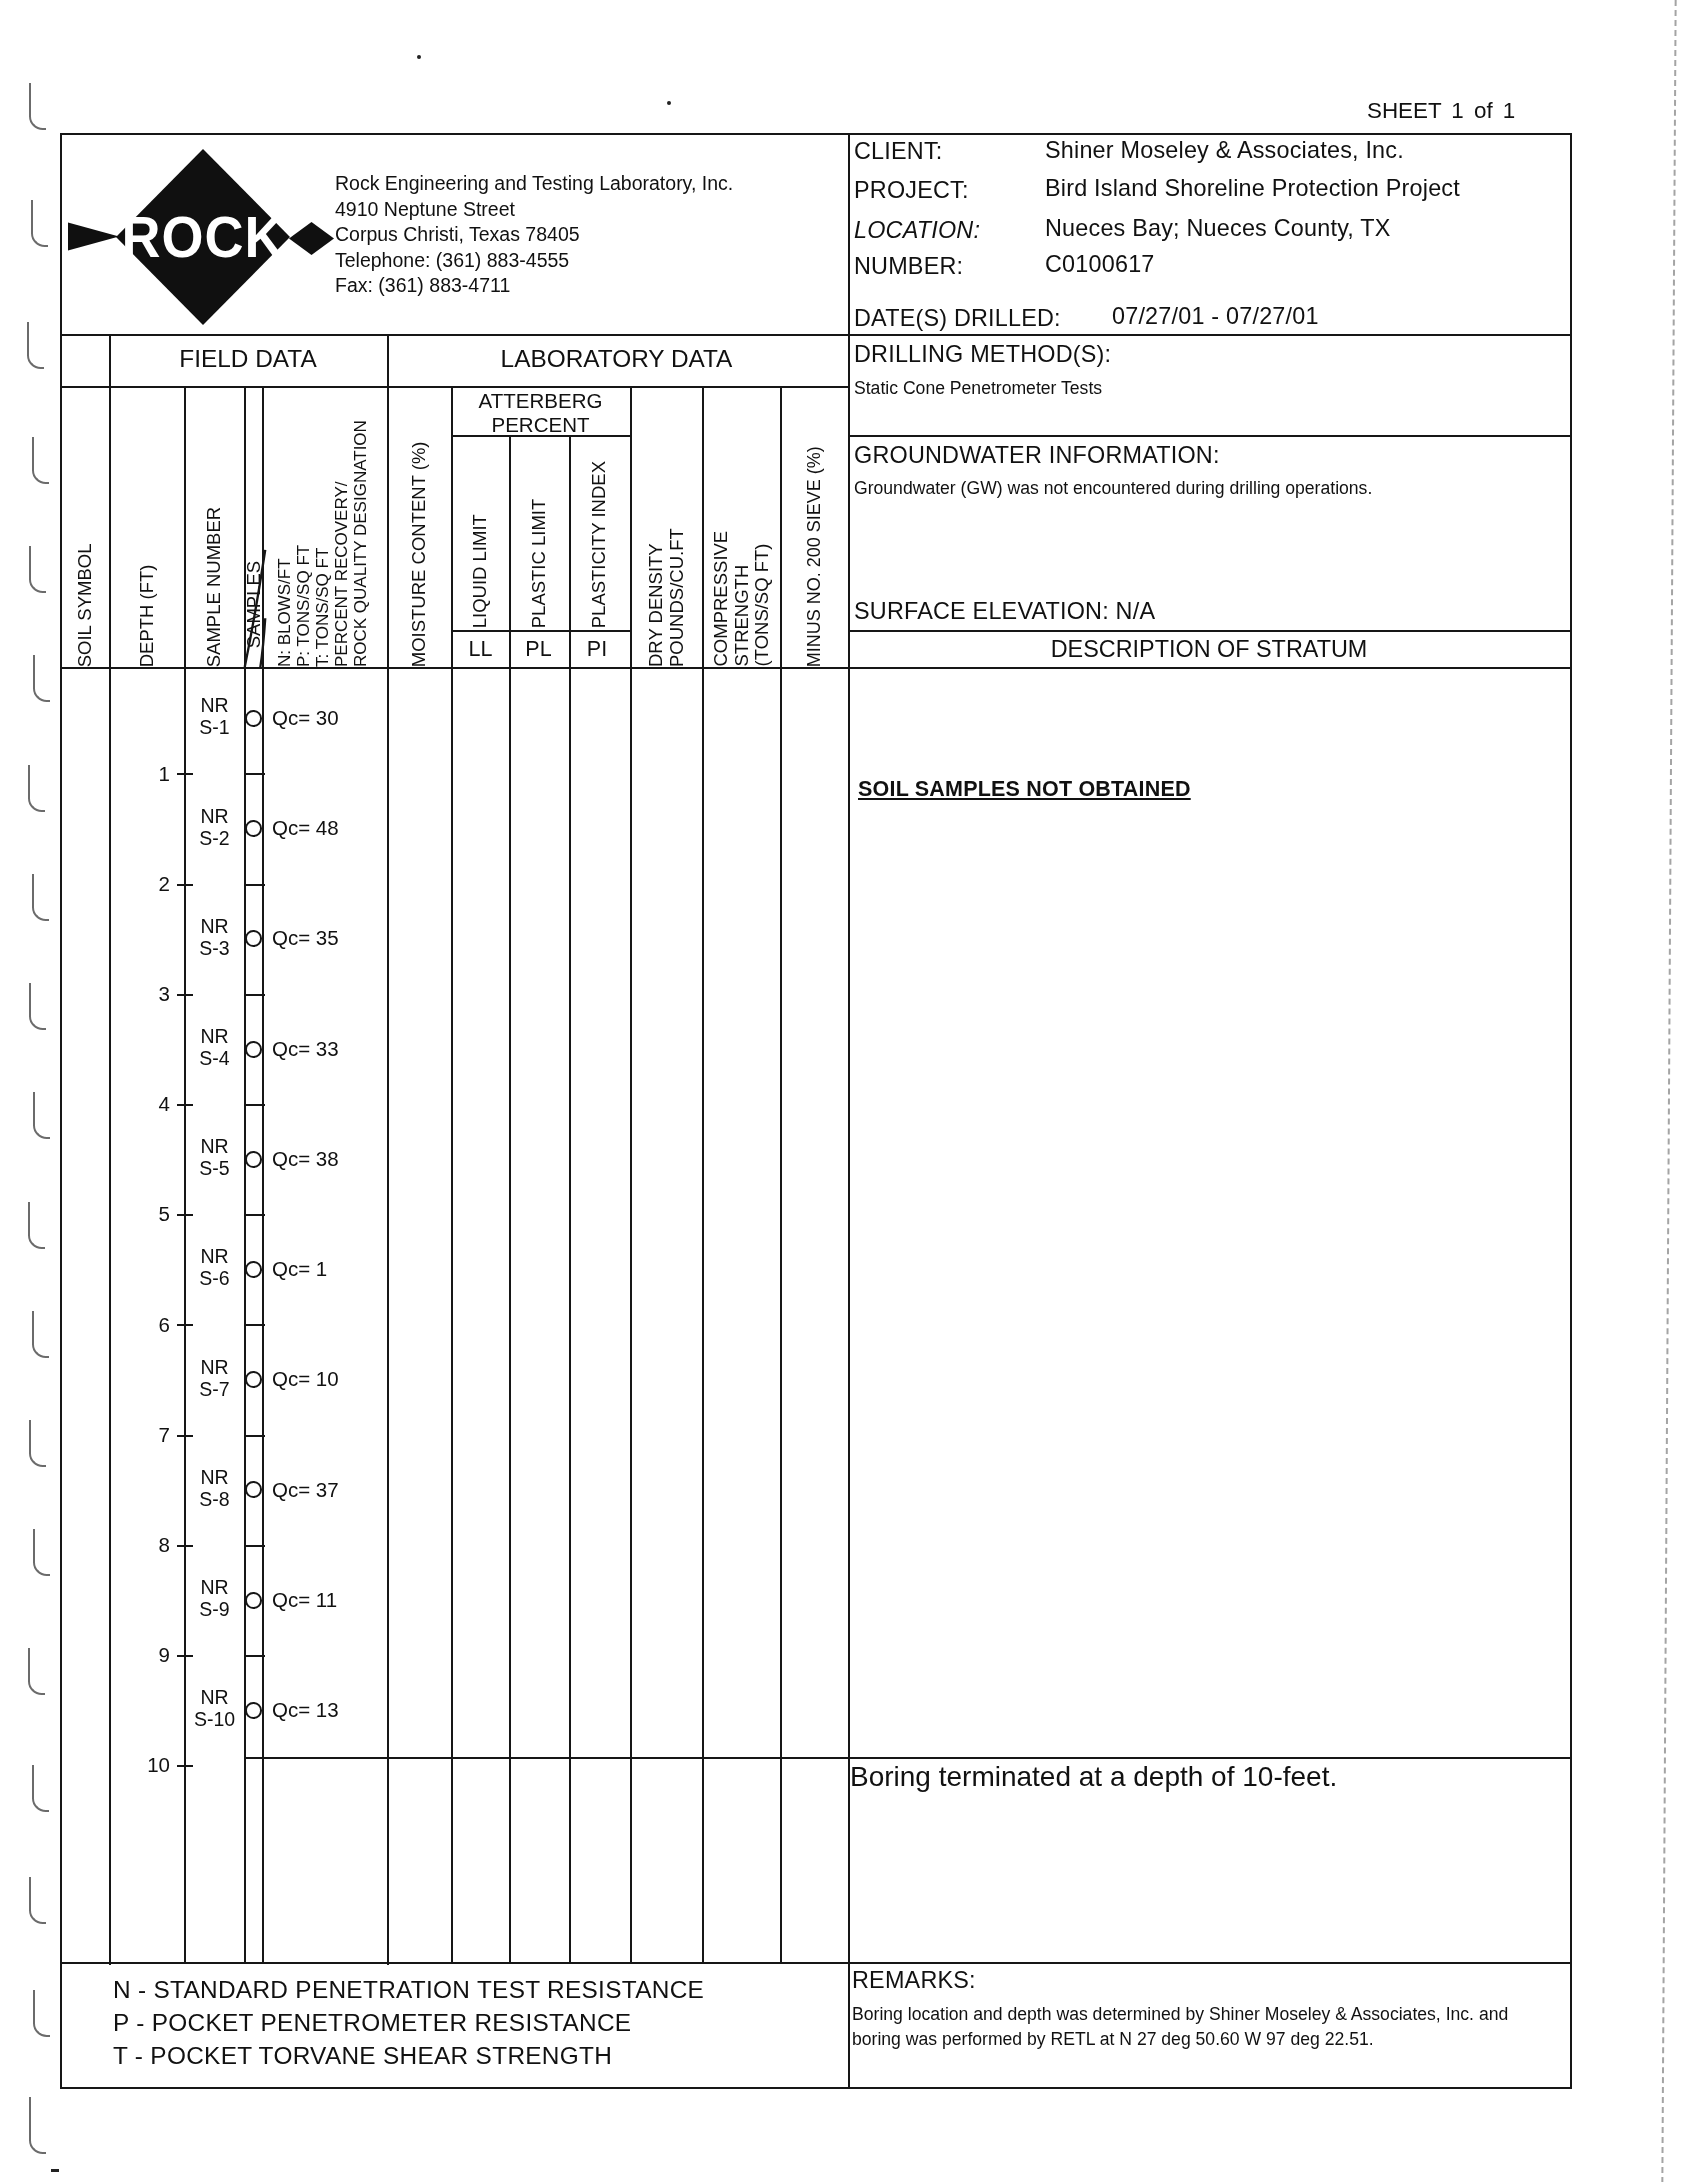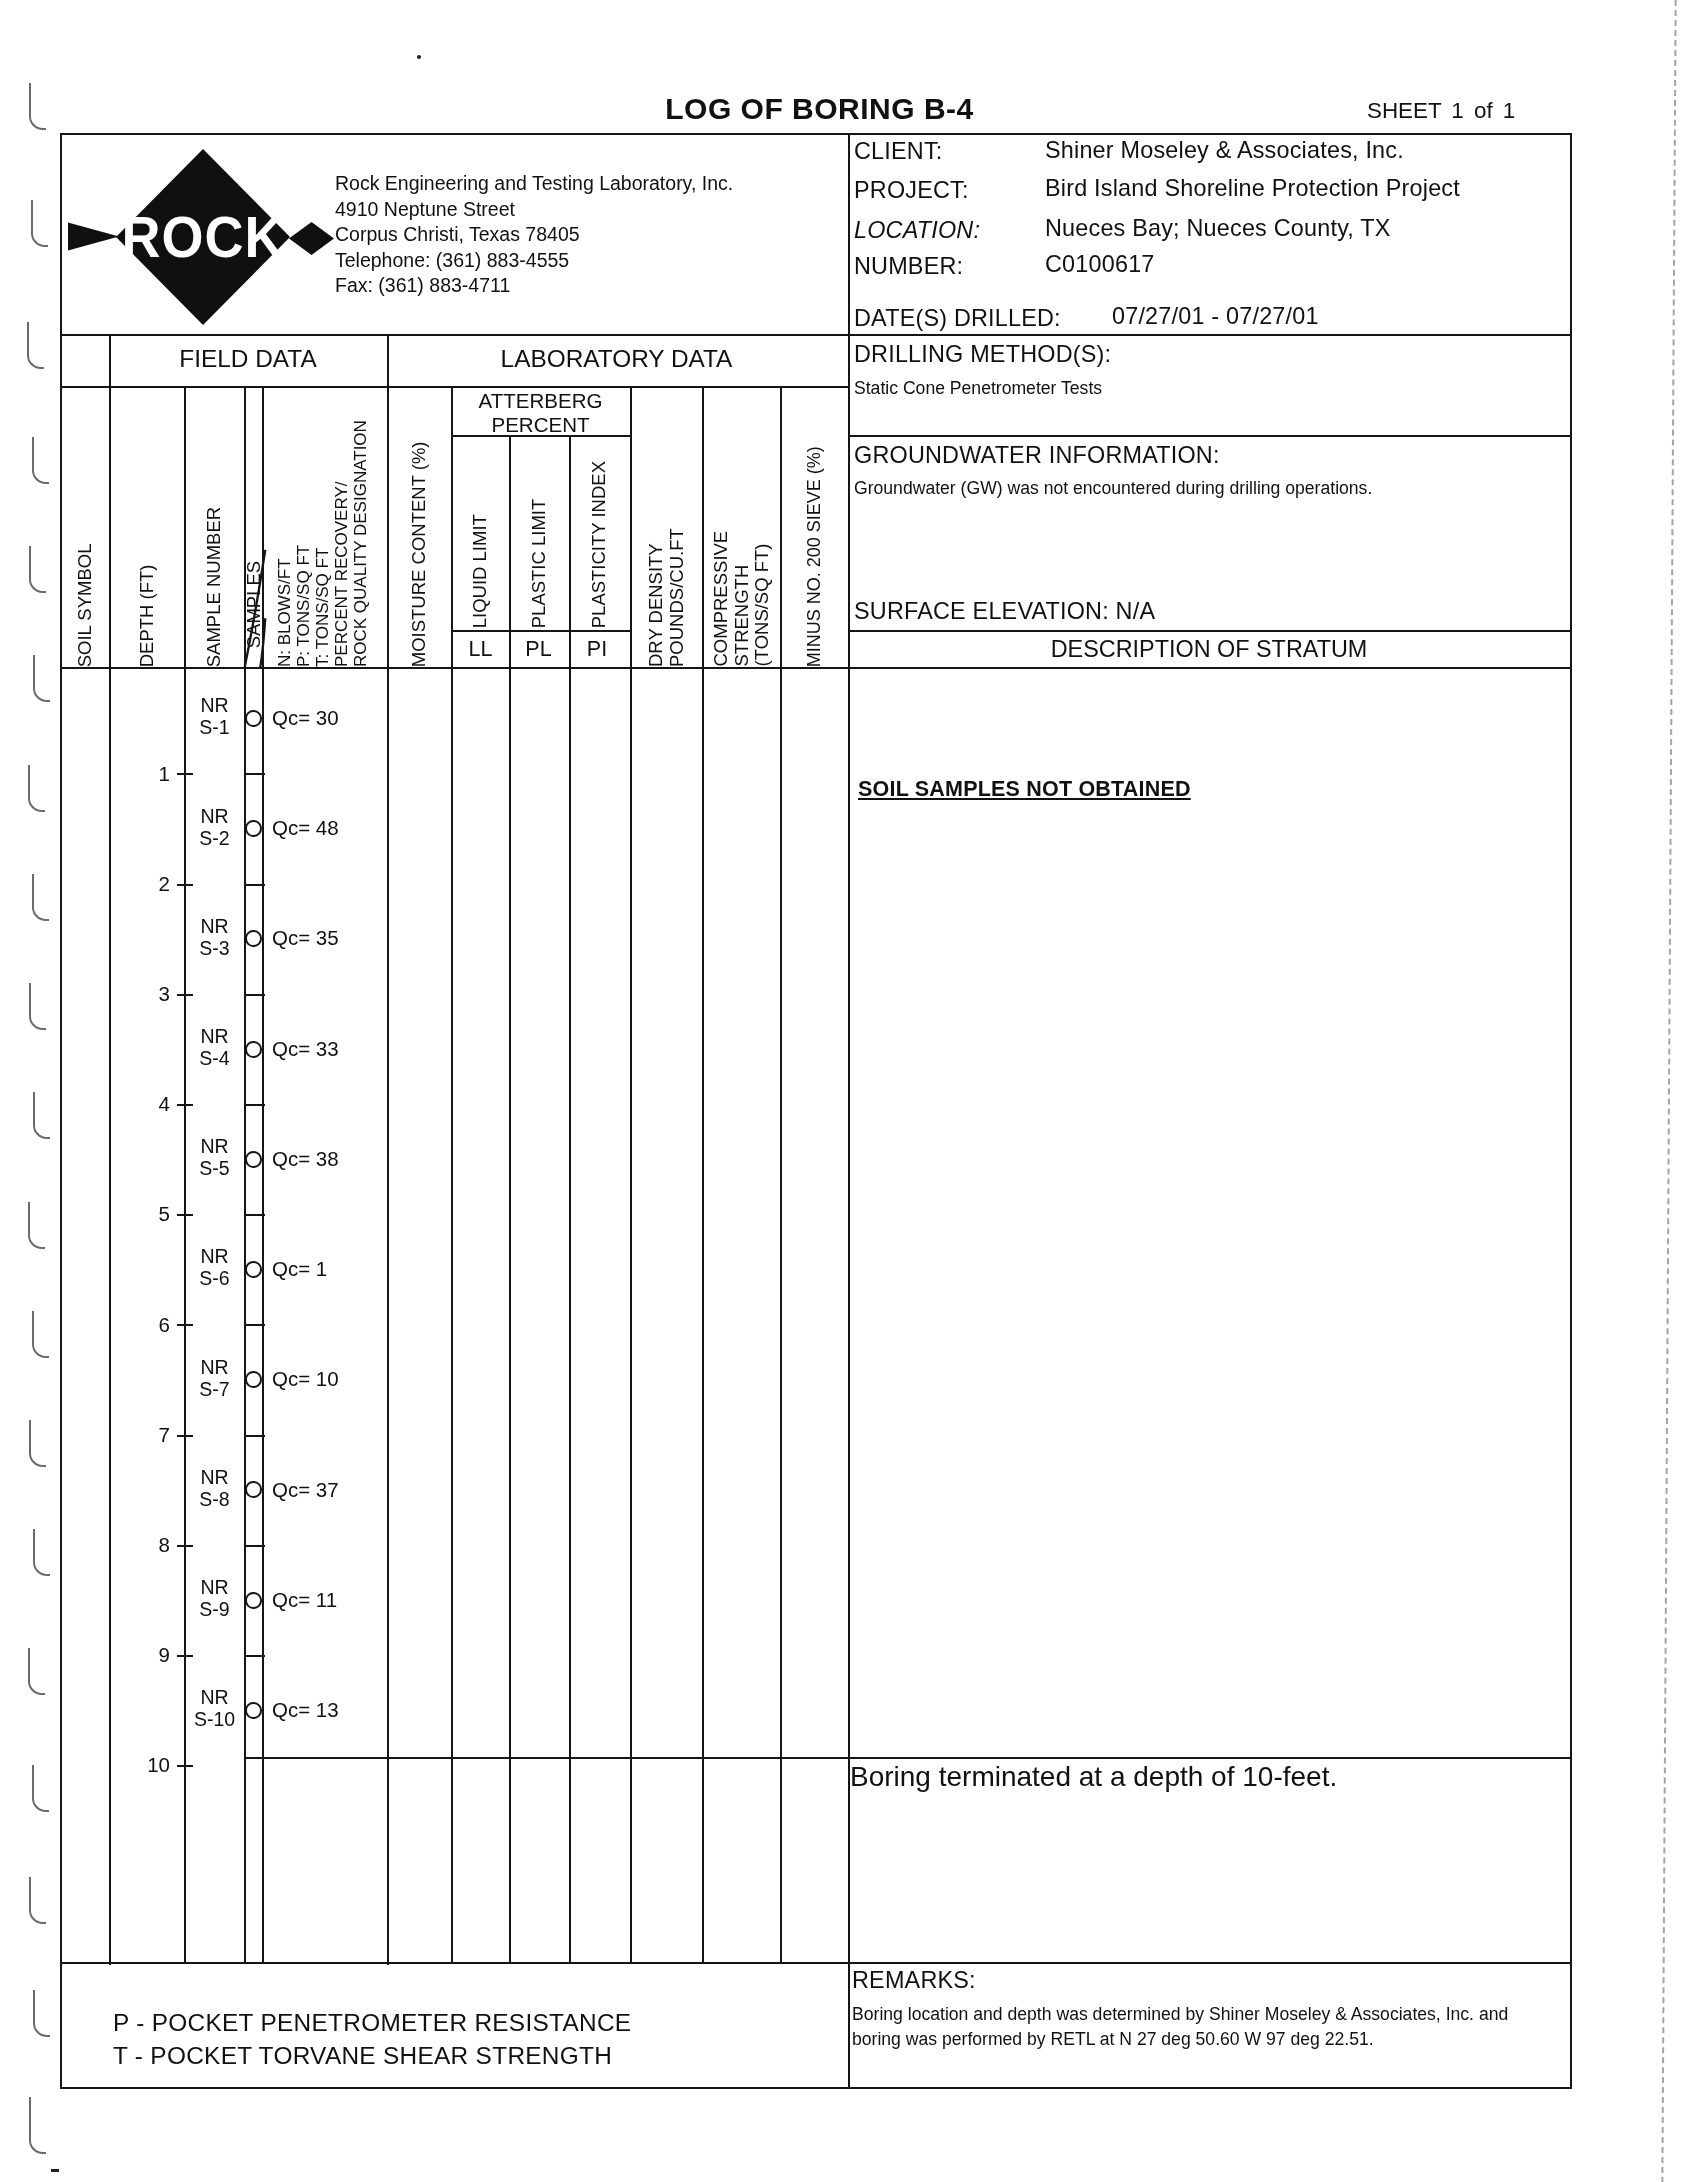--- a/index.html
+++ b/index.html
@@ -47,21 +47,20 @@
   <div class="artifact" style="left:28px;top:1648px;"></div>
   <div class="artifact" style="left:32px;top:1765px;"></div>
   <div class="artifact" style="left:29px;top:1877px;"></div>
   <div class="artifact" style="left:33px;top:1990px;"></div>
   <div class="artifact" style="left:29px;top:2097px;height:55px;"></div>
   <div class="dot" style="left:417px;top:55px;"></div>
   <div class="dot" style="left:667px;top:101px;"></div>
   <div class="dot" style="left:51px;top:2169px;width:7.8px;height:2.9px;border-radius:0;"></div>
   <div style="position:absolute;left:1668px;top:0;height:2183px;border-left:2px dashed #5a5a5a;opacity:.55;transform:rotate(.35deg);"></div>
 
-  <div class="t ctr" style="left:527px;top:92px;width:585px;font-size:30px;font-weight:bold;letter-spacing:0.5px;">LOG OF BORING B-4</div>
   <div class="t" style="left:1367px;top:98px;font-size:22.4px;word-spacing:3.9px;">SHEET  1  of  1</div>
 
   <div class="hl" style="left:60px;top:133px;width:1512px;"></div>
   <div class="hl" style="left:60px;top:2087px;width:1512px;"></div>
   <div class="vl" style="left:60px;top:133px;height:1956px;"></div>
   <div class="vl" style="left:1570px;top:133px;height:1956px;"></div>
   <div class="vl" style="left:848px;top:133px;height:1956px;"></div>
 
   <div class="hl" style="left:60px;top:334px;width:1512px;"></div>
   <div class="hl" style="left:60px;top:386px;width:790px;"></div>
@@ -262,20 +261,21 @@
   <div class="qc" style="top:1147px;">Qc= 38</div>
   <div class="qc" style="top:1257px;">Qc= 1</div>
   <div class="qc" style="top:1367px;">Qc= 10</div>
   <div class="qc" style="top:1478px;">Qc= 37</div>
   <div class="qc" style="top:1588px;">Qc= 11</div>
   <div class="qc" style="top:1698px;">Qc= 13</div>
 
   <div class="t" style="left:858px;top:777px;font-size:21.5px;font-weight:bold;text-decoration:underline;letter-spacing:0.2px;">SOIL SAMPLES NOT OBTAINED</div>
   <div class="t" style="left:850px;top:1761px;font-size:28px;">Boring terminated at a depth of 10-feet.</div>
 
+  <div class="legend-line" style="top:1976px;">N - STANDARD PENETRATION TEST RESISTANCE</div>
   <div class="legend-line" style="top:2009px;">P - POCKET PENETROMETER RESISTANCE</div>
   <div class="legend-line" style="top:2042px;">T - POCKET TORVANE SHEAR STRENGTH</div>
 
   <div class="t hdr24" style="left:852px;top:1967px;">REMARKS:</div>
   <div class="t small18" style="left:852px;top:2004px;">Boring location and depth was determined by Shiner Moseley &amp; Associates, Inc. and</div>
   <div class="t small18" style="left:852px;top:2029px;">boring was performed by RETL at N 27 deg 50.60 W 97 deg 22.51.</div>
 
 </div>
 
 

